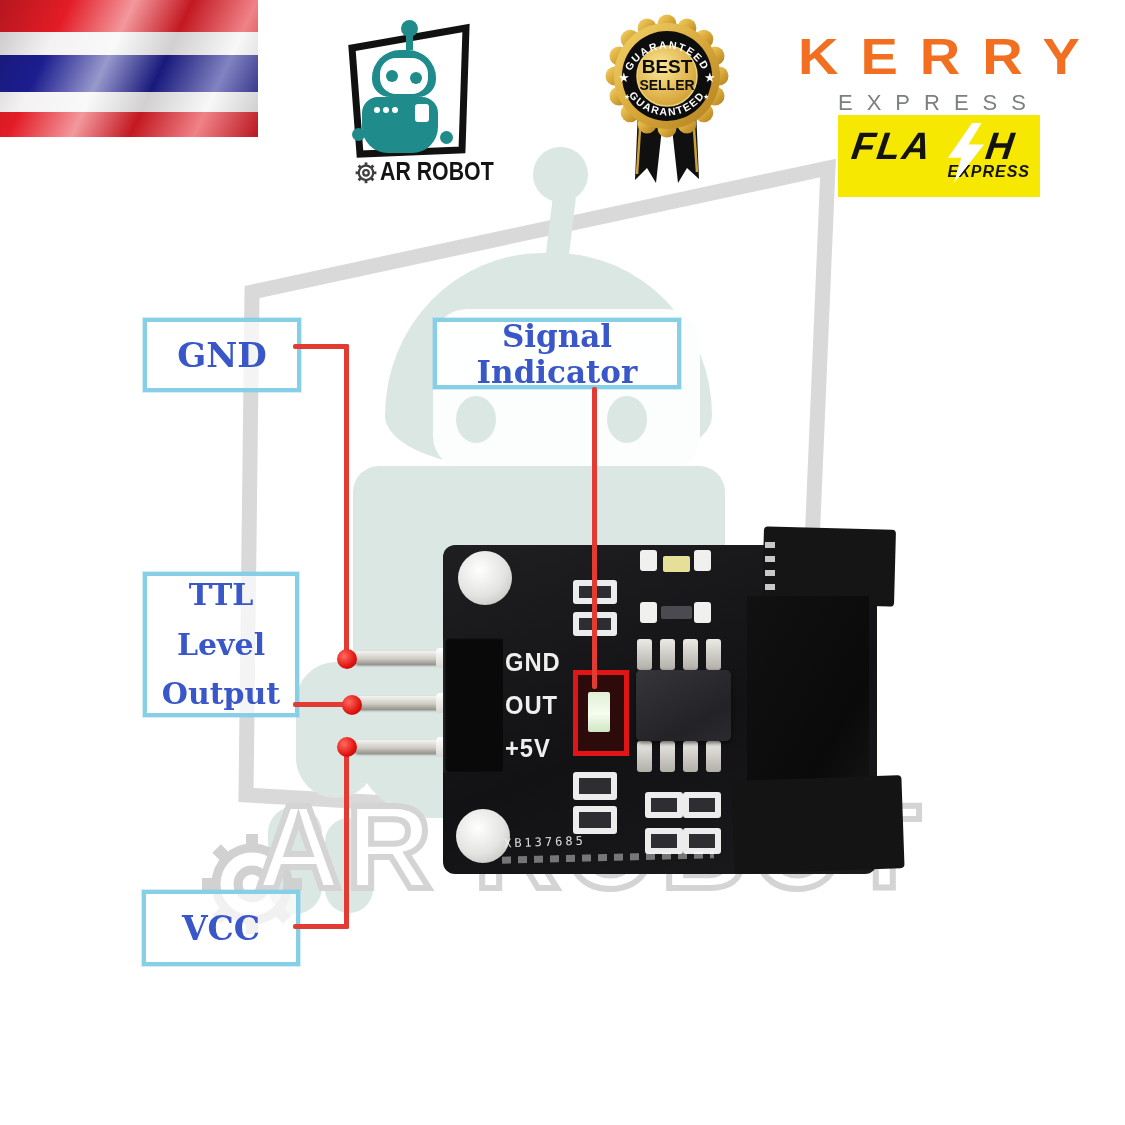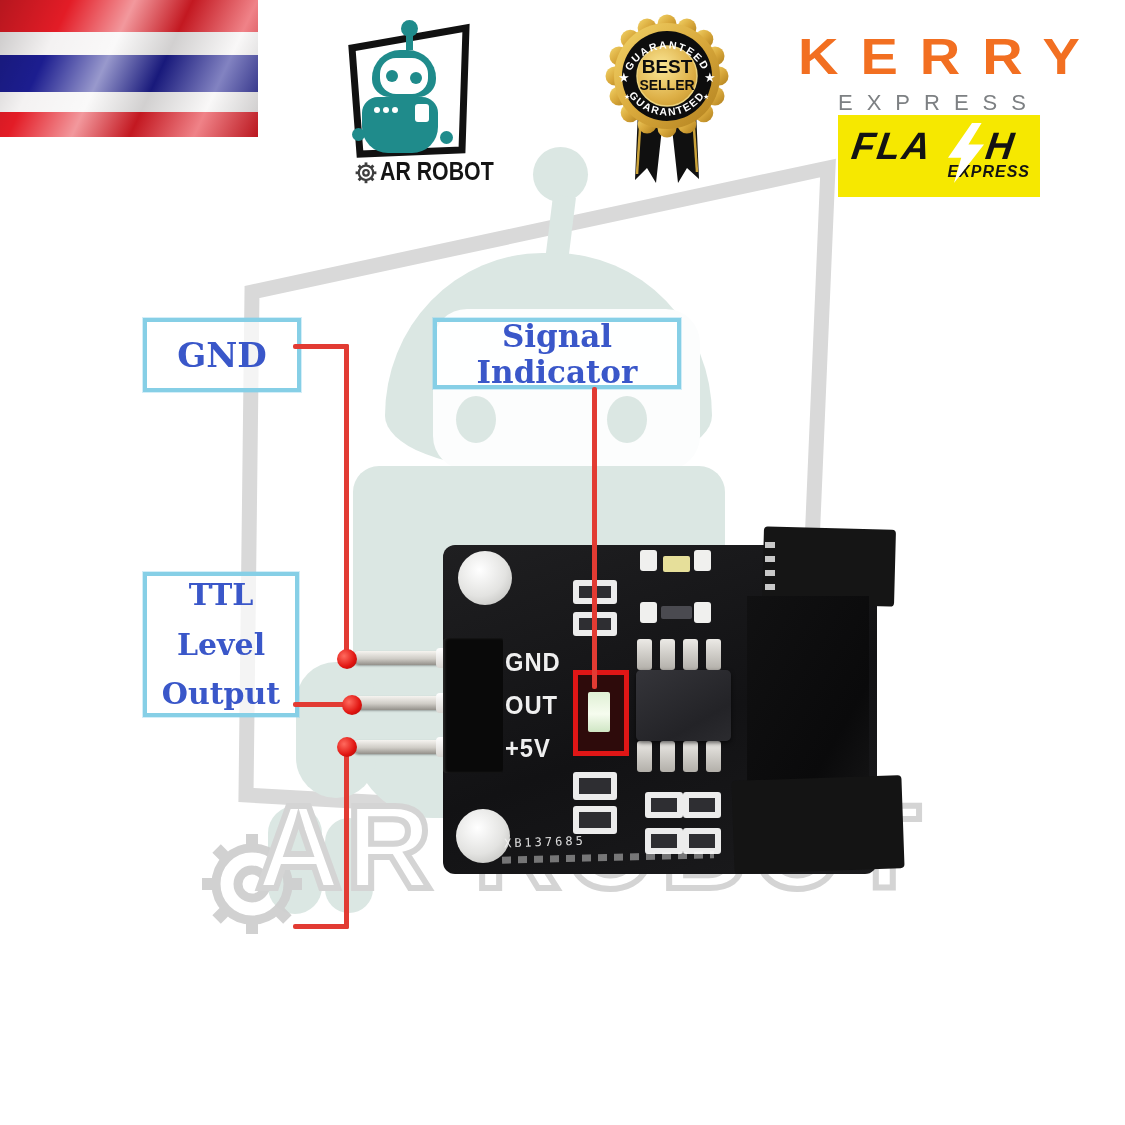--- a/index.html
+++ b/index.html
@@ -139,20 +139,23 @@
   <div class="dlabel" style="left:143px;top:318px;width:150px;height:66px;font-size:34px;">
     <span>GND</span>
   </div>
   <div class="dlabel" style="left:433px;top:318px;width:240px;height:63px;font-size:31px;">
     <span>Signal Indicator</span>
   </div>
   <div class="dlabel" style="left:143px;top:572px;width:148px;height:137px;font-size:30px;line-height:1.65;">
     <span>TTL Level</span>
     <span>Output</span>
   </div>
+  <div class="dlabel" style="left:142px;top:890px;width:150px;height:68px;font-size:33px;">
+    <span>VCC</span>
+  </div>
 
   <div class="module">
     <div class="pin" style="left:0;top:123px;width:118px;">
         <div class="collar"></div>
       </div>
     <div class="pin" style="left:0;top:168px;width:118px;">
         <div class="collar"></div>
       </div>
     <div class="pin" style="left:0;top:212px;width:118px;">
         <div class="collar"></div>

